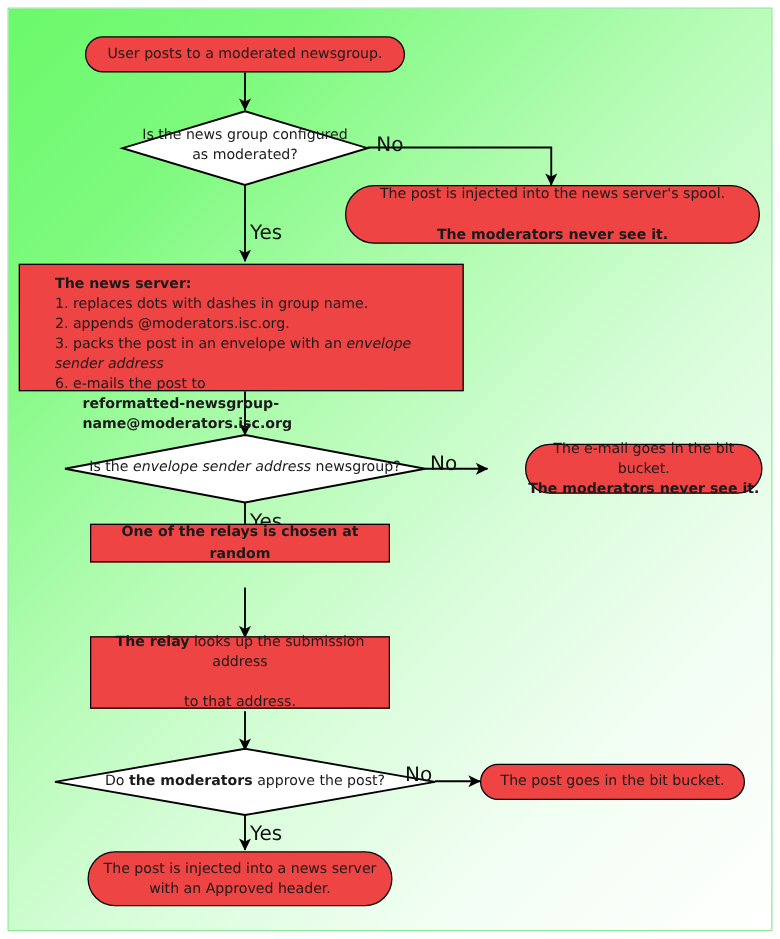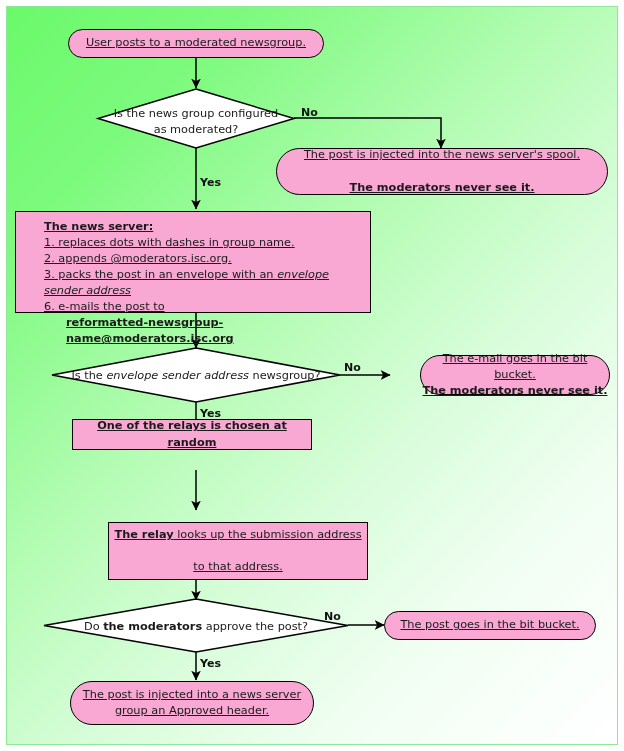--- a/index.html
+++ b/index.html
@@ -28,58 +28,57 @@
   }
   #svglayer {
     position: absolute;
     left: 0; top: 0;
     width: 624px;
     height: 751px;
   }
   .node {
     position: absolute;
     box-sizing: border-box;
-    background: #f9a8d4;
+    background: #ef4444;
     border: 1.6px solid #000000;
     display: flex;
     align-items: center;
     justify-content: center;
     text-align: center;
     color: #1a1a1a;
     font-size: 11.3px;
     line-height: 1.42;
-    text-decoration: underline;
   }
   .terminator {
     border-radius: 999px;
   }
   .process {
     border-radius: 0;
   }
   .node.leftalign {
     text-align: left;
     justify-content: flex-start;
     padding: 7px 10px 7px 28px;
     align-items: flex-start;
   }
   .diamond-label {
     position: absolute;
     display: flex;
-    align-items: flex-end;
+    align-items: flex-start;
     justify-content: center;
     text-align: center;
     color: #1a1a1a;
     font-size: 11.3px;
     line-height: 1.42;
     pointer-events: none;
   }
   .edge-label {
     position: absolute;
-    font-size: 11px;
-    font-weight: bold;
+    font-size: 16px;
+    font-weight: normal;
     color: #111111;
     white-space: nowrap;
   }
   b { font-weight: bold; }
   i { font-style: italic; }
   .indent {
     display: block;
     padding-left: 22px;
   }
 </style>
@@ -174,21 +173,21 @@
     <div>
       <span>The e-mail goes in the bit bucket.</span><br>
       <b>The moderators never see it.</b>
     </div>
   </div>
 
   <div class="node process" style="left:72px; top:419px; width:240px; height:31px;">
     <b>One of the relays is chosen at random</b>
   </div>
 
-  <div class="node process" style="left:72px; top:522px; width:260px; height:58px;margin-left:36px;">
+  <div class="node process" style="left:72px; top:509px; width:240px; height:58px;">
     <div>
       <b>The relay</b><span> looks up the submission address</span><br>
       <br>
       <span>to that address.</span>
     </div>
   </div>
 
   <div class="diamond-label" style="left:76px; top:617px; width:240px; height:18px;">
     <div style="white-space:nowrap;">
       <span>Do </span><b>the moderators</b><span> approve the post?</span>
@@ -199,17 +198,17 @@
 
   <div class="edge-label" style="left:200px; top:657px;">Yes</div>
 
   <div class="node terminator" style="left:384px; top:611px; width:212px; height:29px;">
     <span>The post goes in the bit bucket.</span>
   </div>
 
   <div class="node terminator" style="left:70px; top:681px; width:244px; height:44px;">
     <div>
       <span>The post is injected into a news server</span><br>
-      <span>group an Approved header.</span>
+      <span>with an Approved header.</span>
     </div>
   </div>
 
 </div>
 
 </body></html>

